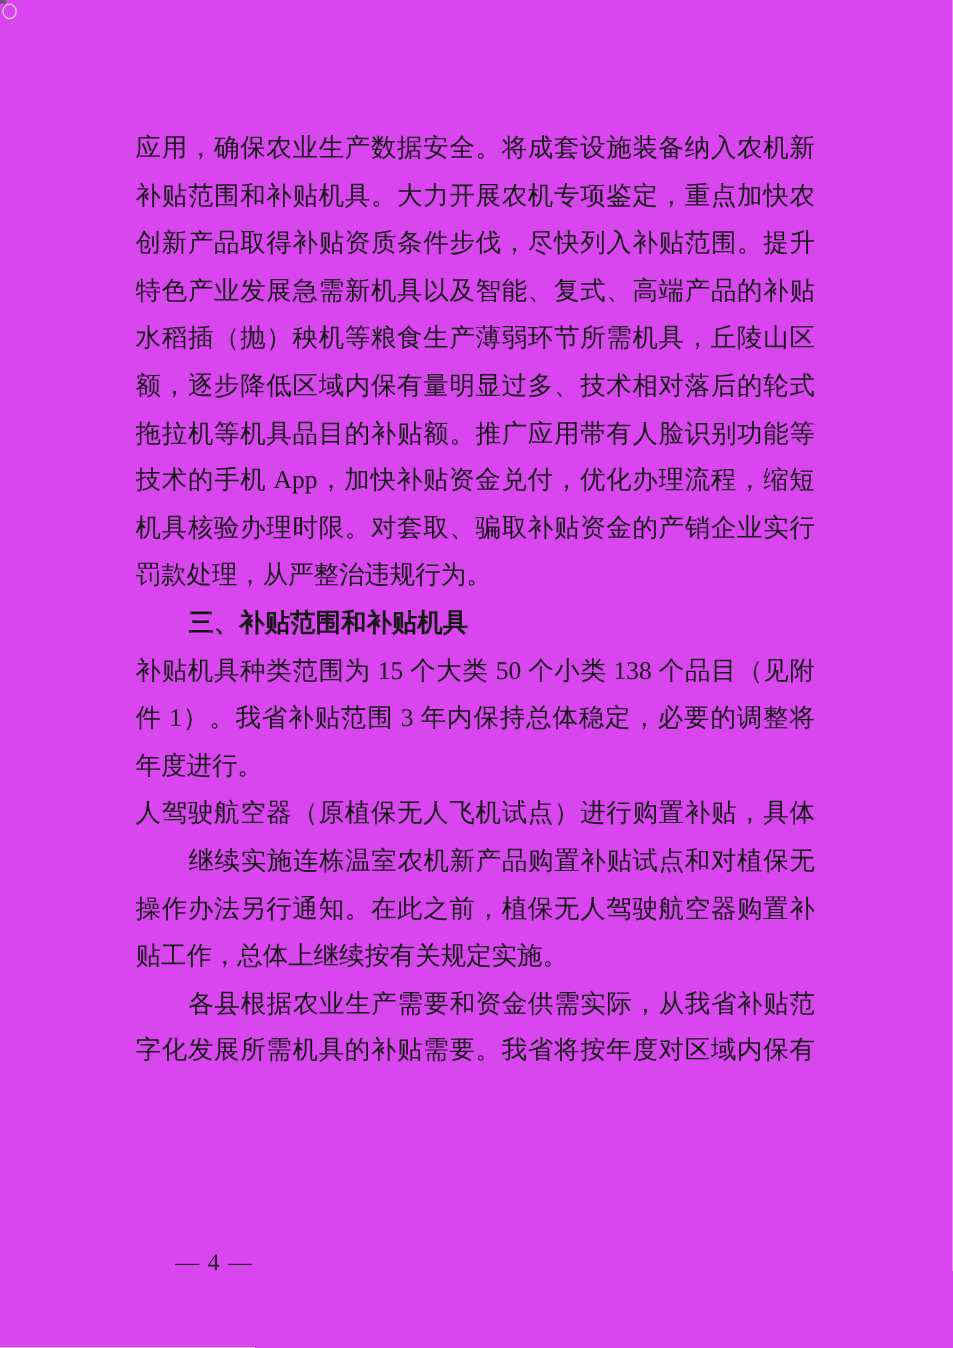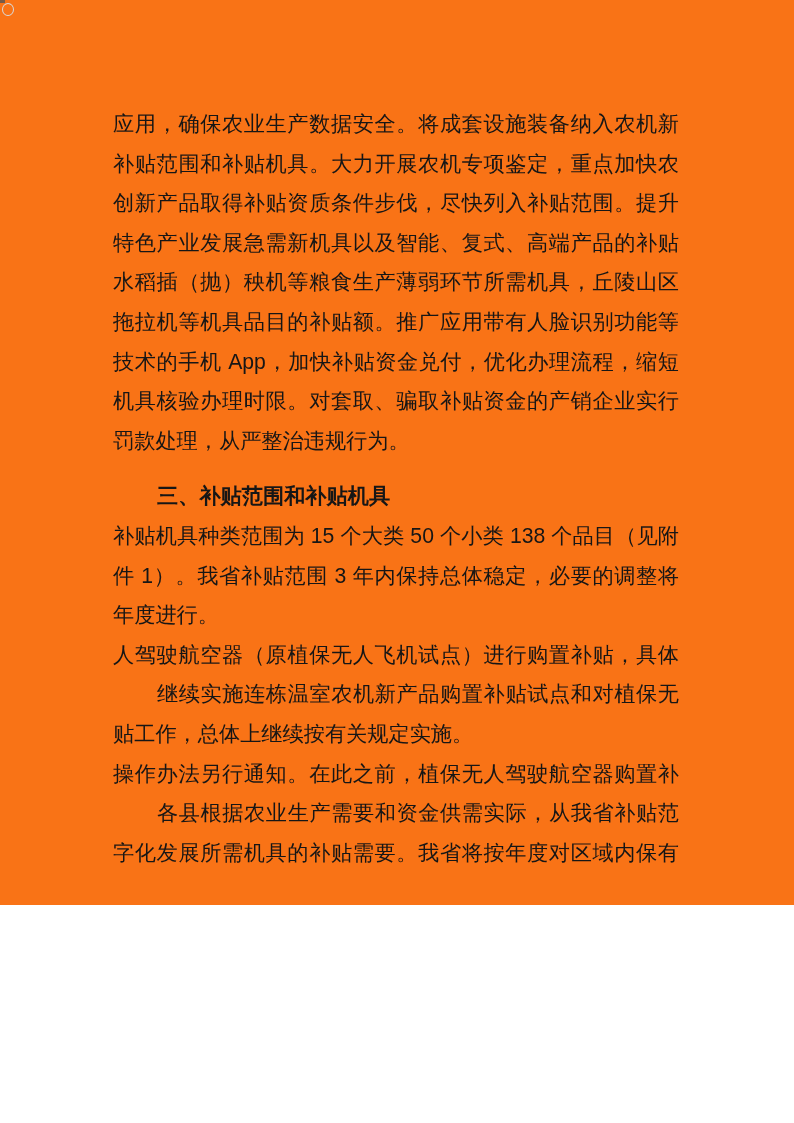--- a/index.html
+++ b/index.html
@@ -3,24 +3,24 @@
 <meta charset="utf-8">
 <style>
   html, body {
     margin: 0;
     padding: 0;
     background: #ffffff;
   }
   .page {
     position: relative;
     width: 794px;
-    height: 905px;
-    background: #f97316;
+    height: 1123px;
+    background: #d946ef;
     overflow: hidden;
-    font-family: Liberation Sans, sans-serif;
+    font-family: Liberation Serif, serif;
     color: #161616;
   }
   
   .artifact-dot {
     position: absolute;
     left: 0; top: 0;
     width: 5px; height: 3px;
     background: #555;
     opacity: .8;
   }
@@ -50,21 +50,20 @@
     overflow: hidden;
   }
   .line.endline {
     text-align-last: left;
   }
   .line.indent {
     text-indent: 44px;
   }
   .line.bold {
     font-weight: bold;
-    margin-top: 16px;
   }
   .footer-page-number {
     position: absolute;
     left: 146px;
     top: 1040px;
     font-size: 20px;
     line-height: 24px;
     color: #222222;
     letter-spacing: 1px;
   }
@@ -75,30 +74,31 @@
 <div class="page">
   <div class="artifact-dot"></div>
   <div class="artifact-ring"></div>
 
   <div class="doc-body">
       <div class="line">应用，确保农业生产数据安全。将成套设施装备纳入农机新</div>
       <div class="line">补贴范围和补贴机具。大力开展农机专项鉴定，重点加快农机</div>
       <div class="line">创新产品取得补贴资质条件步伐，尽快列入补贴范围。提升</div>
       <div class="line">特色产业发展急需新机具以及智能、复式、高端产品的补贴</div>
       <div class="line">水稻插（抛）秧机等粮食生产薄弱环节所需机具，丘陵山区</div>
+      <div class="line">额，逐步降低区域内保有量明显过多、技术相对落后的轮式</div>
       <div class="line">拖拉机等机具品目的补贴额。推广应用带有人脸识别功能等</div>
       <div class="line">技术的手机 App，加快补贴资金兑付，优化办理流程，缩短</div>
       <div class="line">机具核验办理时限。对套取、骗取补贴资金的产销企业实行</div>
       <div class="line endline">罚款处理，从严整治违规行为。</div>
       <div class="line bold indent endline">三、补贴范围和补贴机具</div>
       <div class="line">补贴机具种类范围为 15 个大类 50 个小类 138 个品目（见附</div>
       <div class="line">件 1）。我省补贴范围 3 年内保持总体稳定，必要的调整将按</div>
       <div class="line endline">年度进行。</div>
       <div class="line">人驾驶航空器（原植保无人飞机试点）进行购置补贴，具体</div>
       <div class="line indent">继续实施连栋温室农机新产品购置补贴试点和对植保无</div>
+      <div class="line">操作办法另行通知。在此之前，植保无人驾驶航空器购置补</div>
       <div class="line endline">贴工作，总体上继续按有关规定实施。</div>
-      <div class="line">操作办法另行通知。在此之前，植保无人驾驶航空器购置补</div>
       <div class="line indent">各县根据农业生产需要和资金供需实际，从我省补贴范</div>
       <div class="line">字化发展所需机具的补贴需要。我省将按年度对区域内保有</div>
     </div>
 
   <div class="footer-page-number">— 4 —</div>
 </div>
 
 </body></html>

